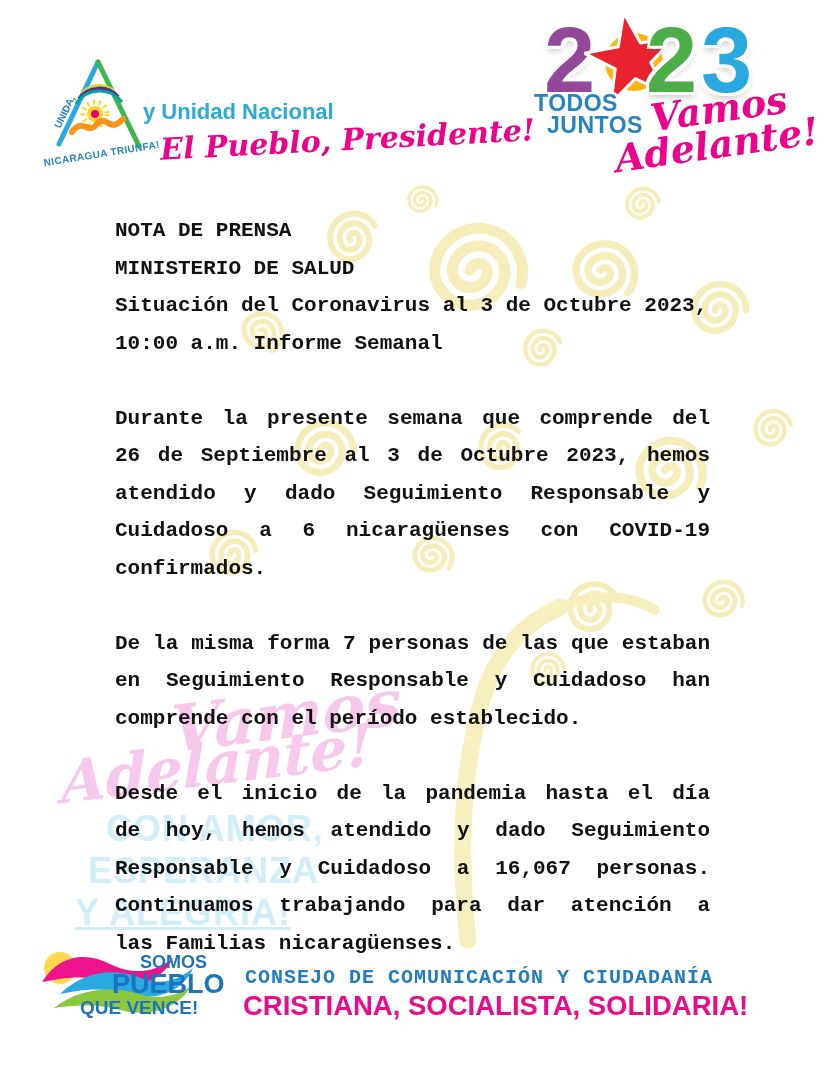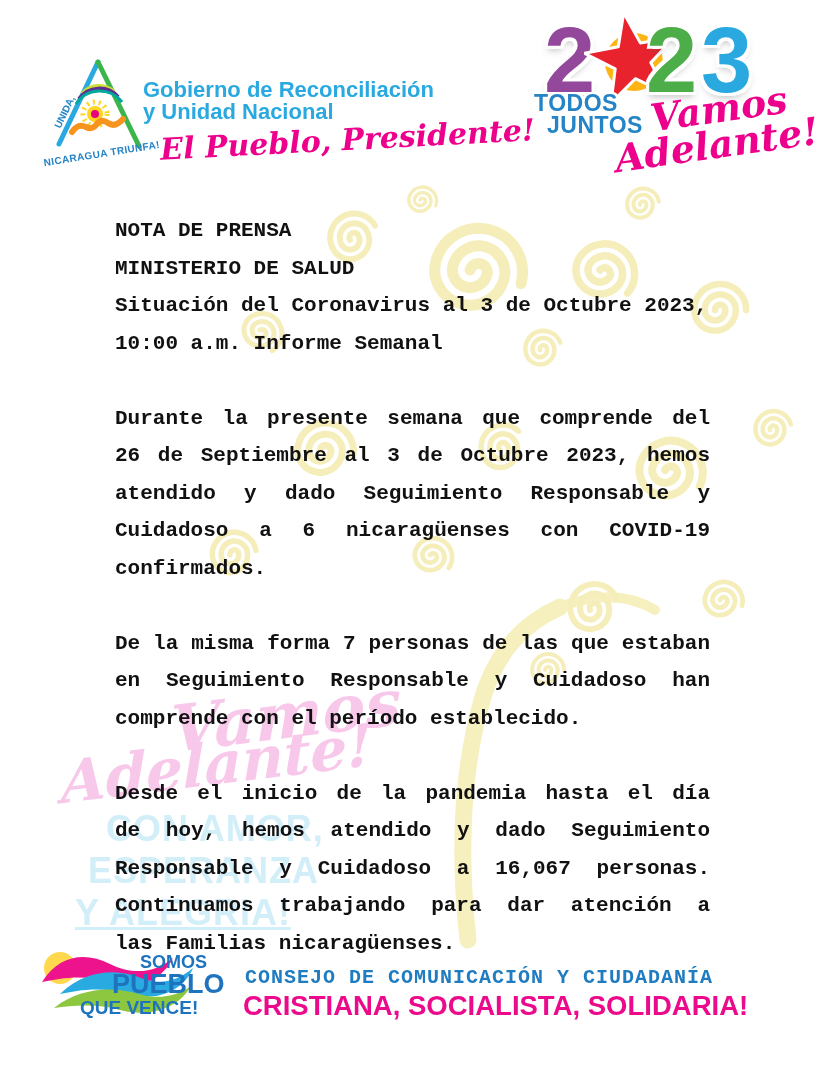--- a/index.html
+++ b/index.html
@@ -81,21 +81,20 @@
     <path d="M37,43 A25,25 0 0 1 76,41" stroke="#5e2d91" stroke-width="4" fill="none"></path>
     <path d="M34,48 A28,28 0 0 1 80,46" stroke="#00a79d" stroke-width="3" fill="none"></path>
     <circle cx="53" cy="58" r="12" fill="none" stroke="#ffd520" stroke-width="5" stroke-dasharray="2 4"></circle>
     <circle cx="53" cy="58" r="8" fill="#ffd520"></circle>
     <circle cx="53" cy="58" r="4" fill="#e6007e"></circle>
     <path d="M30,76 q6,-9 14,-5 q6,3 10,-2 q5,-7 12,-2 q7,5 15,-4" stroke="#f7941d" stroke-width="6" stroke-linecap="round" fill="none"></path>
   </svg>
   <span class="emblem-side" style="left:57px;top:122px;">UNIDA,</span>
   <span class="emblem-bottom" style="left:43px;top:148px;">NICARAGUA TRIUNFA!</span>
 
-  <div class="hdr gov-line" style="left:143px;top:78px;">Gobierno de Reconciliación</div>
   <div class="hdr gov-line" style="left:143px;top:100px;">y Unidad Nacional</div>
   <div class="hdr script" style="left:160px;top:122px;font-size:30px;transform:rotate(-3deg);">El Pueblo, Presidente!</div>
 
   <div class="hdr" style="left:520px;top:20px;width:300px;height:150px;">
     <span class="y-digit" style="left:24px;top:-6px;color:#94489b;">2</span>
     <svg width="96" height="96" viewBox="0 0 96 96" style="position:absolute;left:64px;top:-8px;">
       <circle cx="50" cy="50" r="29" fill="#fdb515"></circle>
       <polygon points="39.7,0.7 56.3,30.9 90.4,25.5 66.8,50.6 82.5,81.3 51.3,66.7 27,91.1 31.2,56.9 0.5,41.3 34.3,34.8" fill="#e8232e" stroke="#ffffff" stroke-width="3" stroke-linejoin="round"></polygon>
     </svg>
     <span class="y-digit" style="left:126px;top:-6px;color:#4dae49;">2</span>

